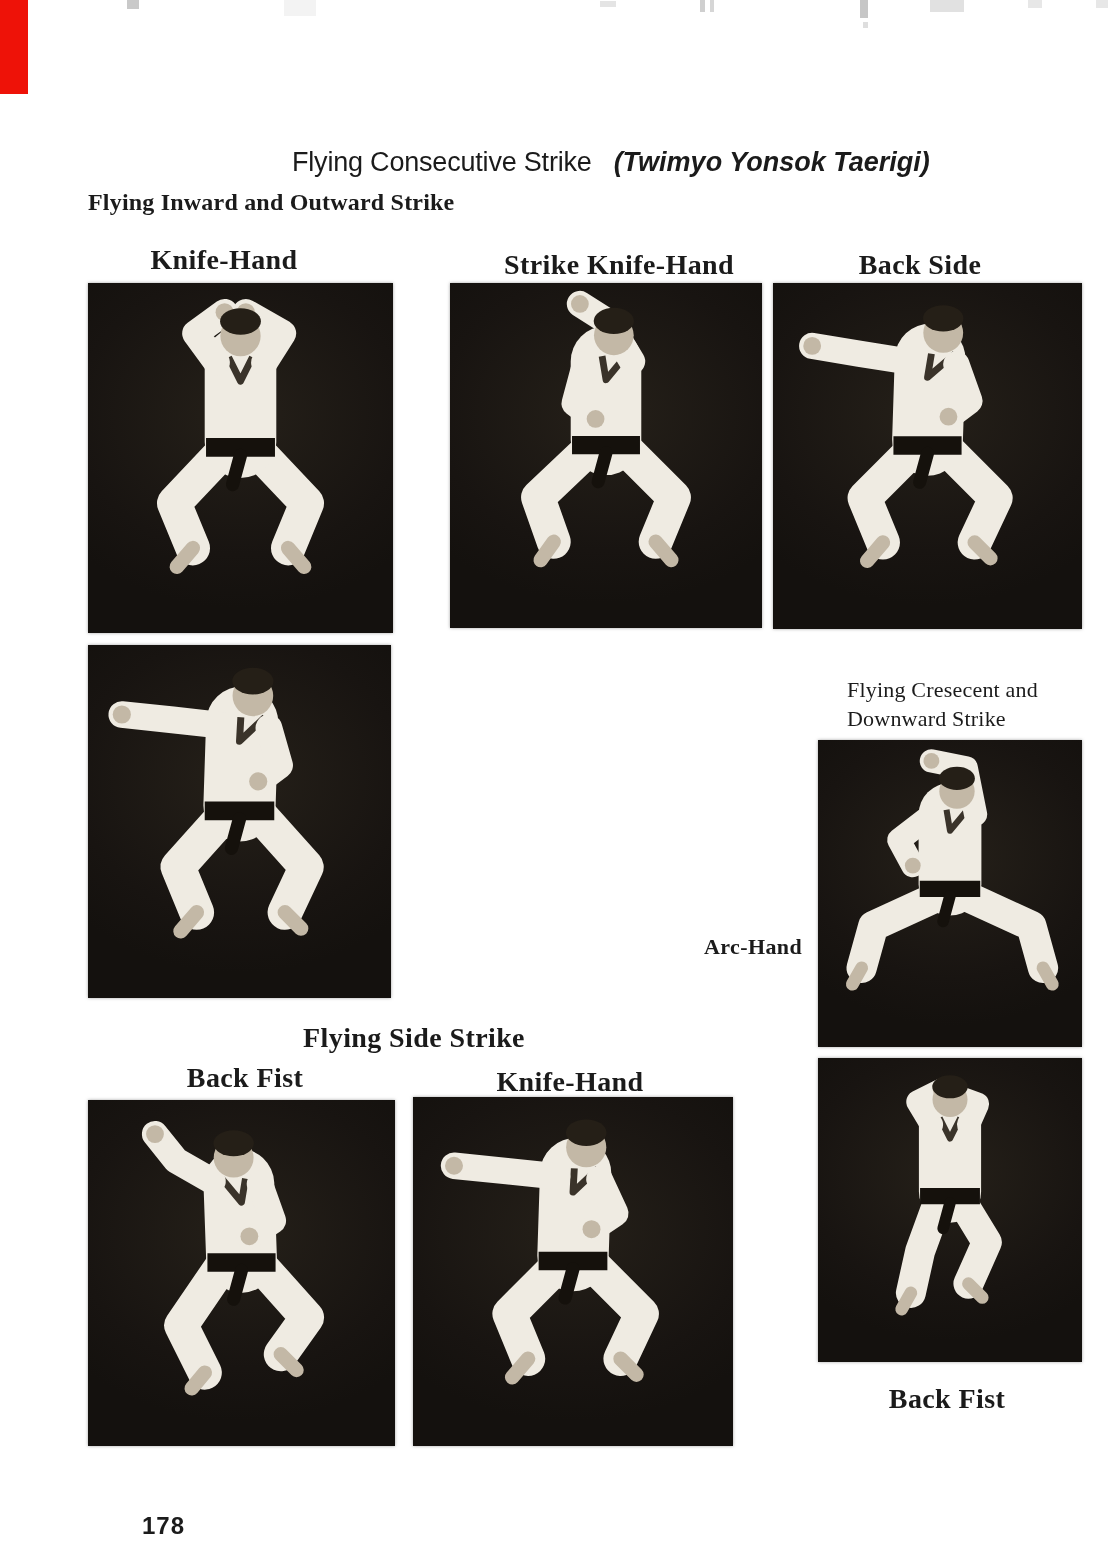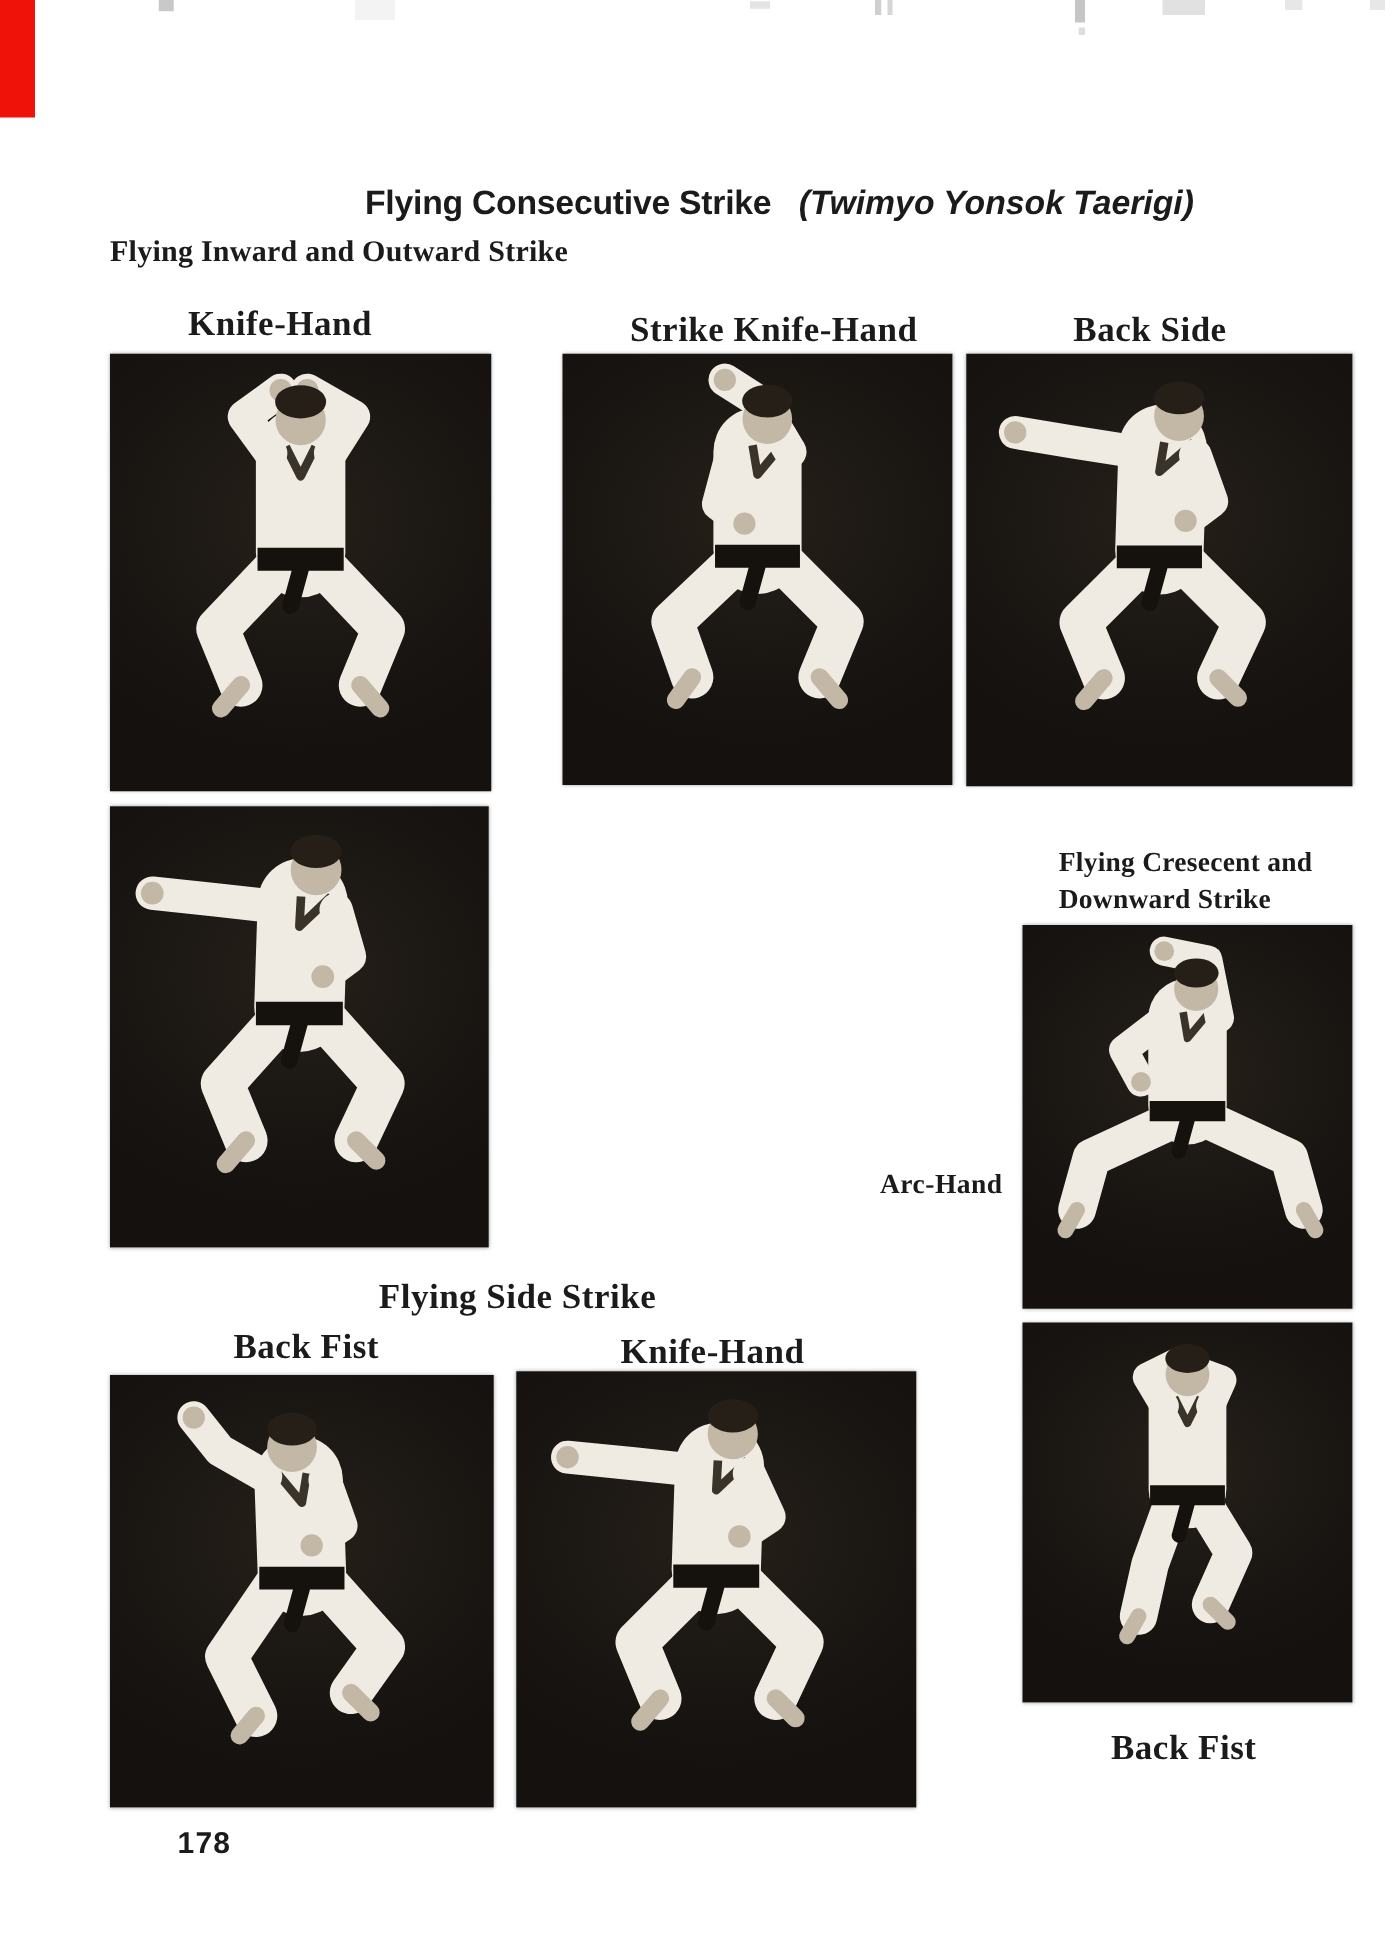--- a/index.html
+++ b/index.html
@@ -11,34 +11,34 @@
     font-family:"Liberation Serif", serif;
     color:#1b1b1b;
   }
   .abs{position:absolute;}
   
   .red-strip{left:0;top:0;width:28px;height:94px;background:#ee1208;}
   .scan-mark{background:#d9d9d9;}
   
   .title-line{left:292px;top:147px;white-space:nowrap;
     font-family:"Liberation Sans", sans-serif;font-size:27px;letter-spacing:-0.2px;}
-  .title-main{font-weight:700;}
+  .title-main{font-weight:400;}
   .title-alt{font-style:italic;font-weight:700;margin-left:22px;letter-spacing:0;}
   .subtitle{left:88px;top:189px;font-size:24px;font-weight:700;letter-spacing:0.2px;white-space:nowrap;}
   .photo-label{font-size:28px;font-weight:700;letter-spacing:0.4px;white-space:nowrap;transform:translateX(-50%);}
   .lbl-knife1{left:224px;top:244px;}
   .lbl-reverse{left:619px;top:249px;}
   .lbl-backhand{left:920px;top:249px;}
-  .crescent{left:847px;top:675px;font-size:22px;font-weight:700;line-height:29px;letter-spacing:0.2px;white-space:nowrap;}
+  .crescent{left:847px;top:675px;font-size:22px;font-weight:400;line-height:29px;letter-spacing:0.2px;white-space:nowrap;}
   .lbl-archand{left:704px;top:902px;font-size:22px;font-weight:700;letter-spacing:0.4px;white-space:nowrap;margin-top:32px;}
   .lbl-sidestrike{left:414px;top:1022px;}
   .lbl-backfist1{left:245px;top:1062px;}
   .lbl-knife2{left:570px;top:1066px;}
   .lbl-backfist2{left:947px;top:1383px;}
-  .page-number{left:142px;top:1461px;font-family:"Liberation Sans", sans-serif;
+  .page-number{left:142px;top:1512px;font-family:"Liberation Sans", sans-serif;
     font-size:24px;font-weight:700;letter-spacing:1px;}
   
   .photo{
     position:absolute;
     background:radial-gradient(ellipse 75% 55% at 50% 38%, #252019 0%, #181411 72%, #14110e 100%);
     box-shadow:0 0 3px rgba(90,90,90,.55);
   }
   .photo svg{position:absolute;left:0;top:0;width:100%;height:100%;}
   .p1{left:88px;top:283px;width:305px;height:350px;}
   .p2{left:450px;top:283px;width:312px;height:345px;}

